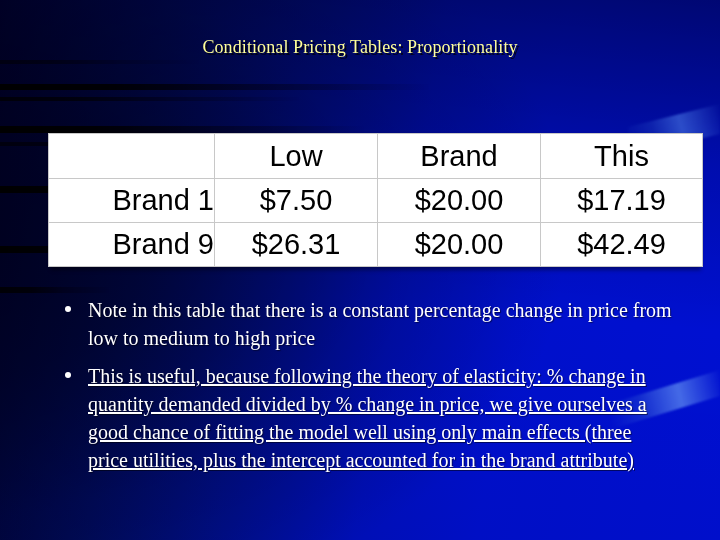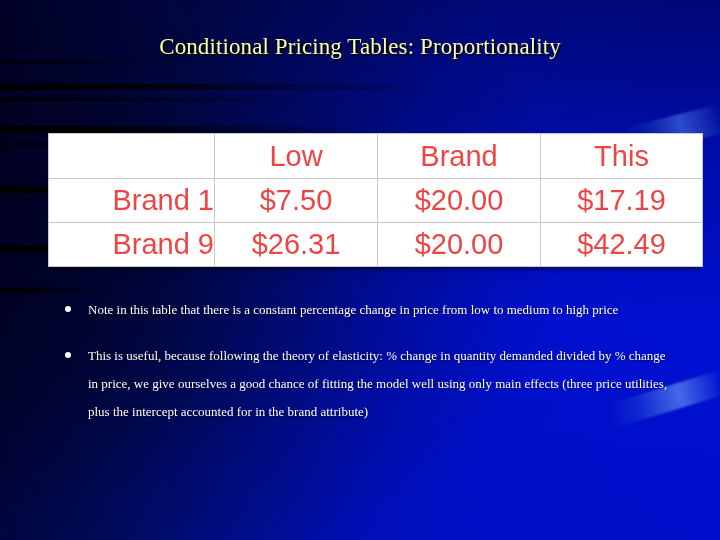--- a/index.html
+++ b/index.html
@@ -104,21 +104,21 @@
   }
 
   
   .title {
     position: absolute;
     left: 0;
     top: 30px;
     width: 720px;
     text-align: center;
     font-family: "Liberation Serif", "DejaVu Serif", serif;
-    font-size: 23px;
+    font-size: 18px;
     line-height: 34px;
     color: #ffff99;
     letter-spacing: 0.1px;
     text-shadow: 2px 2px 0 rgba(0,0,0,0.72);
     white-space: nowrap;
   }
 
   
   .table-wrap {
     position: absolute;
@@ -130,21 +130,21 @@
   table.price {
     width: 650px;
     border-collapse: collapse;
     background: #ffffff;
     table-layout: fixed;
     font-family: "Liberation Sans", "DejaVu Sans", sans-serif;
   }
   table.price td {
     border: 1px solid #c8c8c8;
     background: #ffffff;
-    color: #ef4444;
+    color: #000000;
     font-size: 29px;
     line-height: 29px;
     padding: 0;
     height: 43px;
     vertical-align: middle;
     text-align: center;
     overflow: hidden;
     white-space: nowrap;
   }
   table.price tr:first-child td { height: 44px; }
@@ -163,25 +163,25 @@
     position: absolute;
     left: 60px;
     top: 296px;
     width: 614px;
     color: #ffffff;
     font-family: "Liberation Serif", "DejaVu Serif", serif;
   }
   .bullet {
     position: relative;
     padding-left: 28px;
-    font-size: 13px;
+    font-size: 20px;
     line-height: 28px;
     text-shadow: 1px 1px 1px rgba(0,0,0,0.5);
   }
-  .bullet + .bullet { margin-top: 18px; }
+  .bullet + .bullet { margin-top: 10px; text-decoration: underline; }
   .bullet .dot {
     position: absolute;
     left: 5px;
     top: 10px;
     width: 6px;
     height: 6px;
     border-radius: 50%;
     background: #ffffff;
   }
   .bullet .txt { display: block; }

